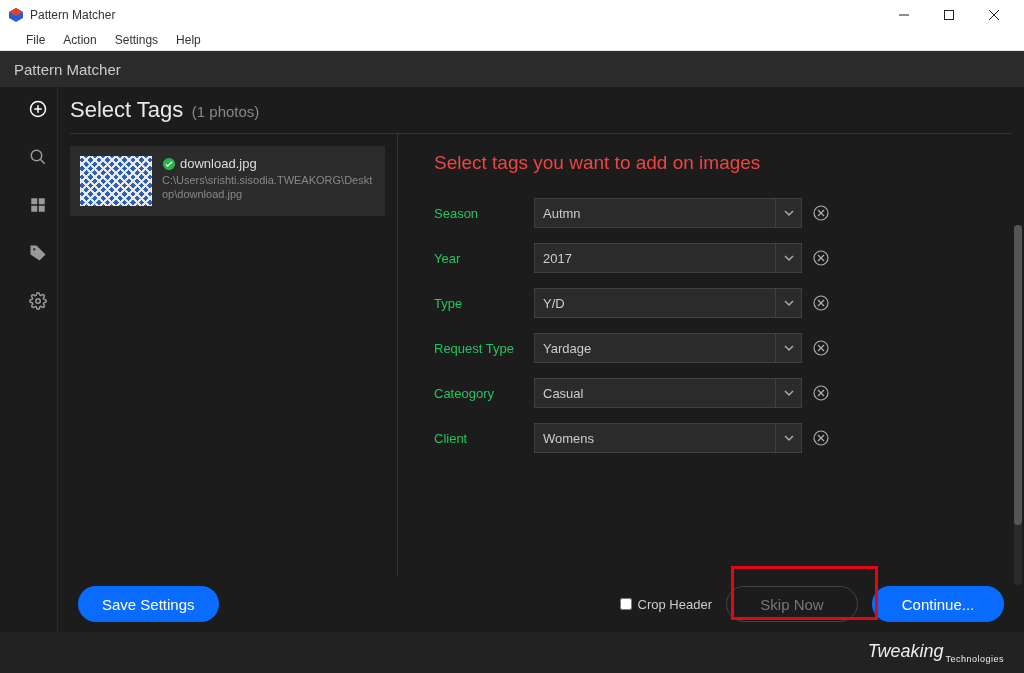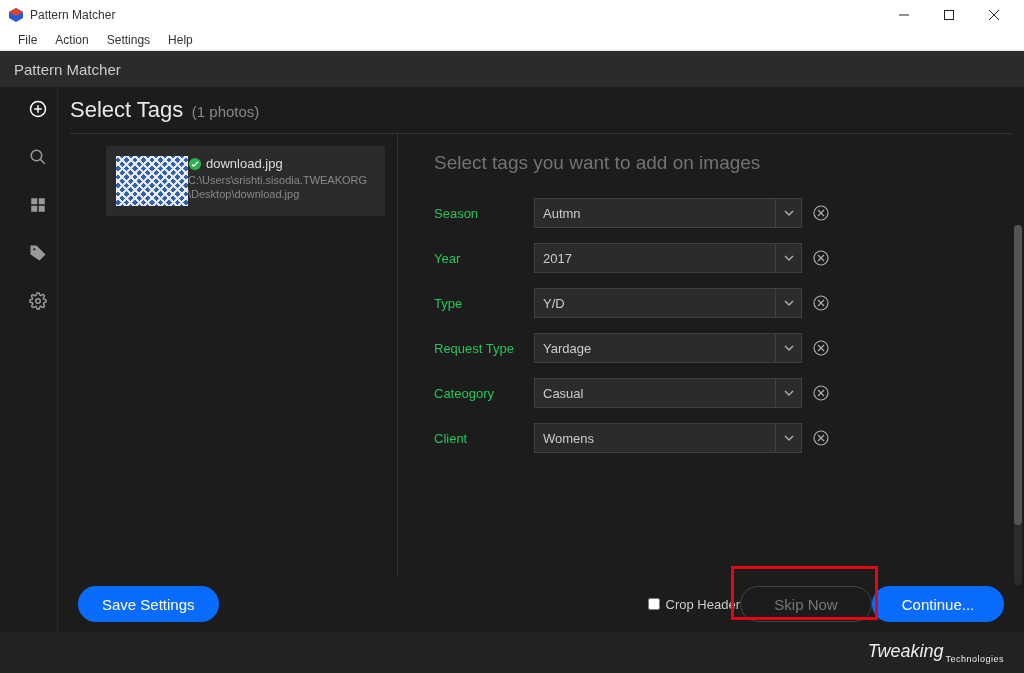--- a/index.html
+++ b/index.html
@@ -6,21 +6,21 @@
 body { width: 1024px; height: 673px; background: #fff; overflow: hidden; position: relative; }
 
 
 .titlebar { height: 29px; display: flex; align-items: center; padding: 0 8px; background: #fff; }
 .titlebar .logo { width: 16px; height: 16px; margin-right: 6px; }
 .titlebar .title { font-size: 12px; color: #333; flex: 1; }
 .titlebar .winbtn { width: 45px; height: 29px; display: flex; align-items: center; justify-content: center; color: #222; }
 .titlebar .winbtn svg { width: 10px; height: 10px; }
 
 
-.menubar { height: 22px; display: flex; align-items: center; padding: 0 12px; gap: 6px; background: #fff; border-bottom: 1px solid #e5e5e5; }
+.menubar { height: 22px; display: flex; align-items: center; padding: 0 20px; gap: 6px; background: #fff; border-bottom: 1px solid #e5e5e5; }
 .menubar span { font-size: 12px; color: #333; padding: 2px 6px; }
 
 
 .appheader { height: 36px; background: #2b2b2b; display: flex; align-items: center; padding: 0 14px; }
 .appheader .apptitle { color: #ccc; font-size: 15px; font-weight: 400; }
 
 
 .mainrow { display: flex; height: 545px; background: #1c1c1c; padding-left: 18px; }
 
 
@@ -34,49 +34,49 @@
 
 
 .pageheader { padding: 10px 12px 6px 12px; }
 .pageheader .bigtitle { color: #e8e8e8; font-size: 22px; font-weight: 300; display: inline; }
 .pageheader .subtitle { color: #888; font-size: 15px; font-weight: 300; margin-left: 4px; }
 .hr { height: 1px; background: #333; margin: 4px 12px 0 12px; }
 
 
 .cols { display: flex; flex: 1; overflow: hidden; }
 .leftcol { width: 340px; padding: 12px; border-right: 1px solid #333; }
-.filecard { background: #2b2b2b; padding: 10px; display: flex; align-items: flex-start; margin-left: 36px; }
+.filecard { background: #2b2b2b; padding: 10px; display: flex; gap: 10px; align-items: flex-start; }
 .thumb { width: 72px; height: 50px; background: #1a2a5a; position: relative; overflow: hidden; flex-shrink: 0; }
 .thumb-pattern { position: absolute; inset: 0; background:
   repeating-linear-gradient(45deg,#fff 0 2px,#1a3a7a 2px 6px),
   repeating-linear-gradient(-45deg,#fff 0 2px,#1a3a7a 2px 6px);
   background-blend-mode: screen; opacity: .9; }
 .fileinfo { flex: 1; min-width: 0; }
 .filetop { display: flex; align-items: center; gap: 4px; }
 .check { width: 14px; height: 14px; flex-shrink: 0; }
 .filename { color: #ddd; font-size: 13px; }
 .filepath { color: #888; font-size: 11px; line-height: 1.3; margin-top: 2px; word-break: break-all; }
 
 
 .rightcol { flex: 1; padding: 18px 24px 0 36px; overflow-y: auto; position: relative; }
-.formtitle { color: #737373; font-size: 19px; font-weight: 300; margin-bottom: 24px; }
+.formtitle { color: #ef4444; font-size: 19px; font-weight: 300; margin-bottom: 24px; }
 .formrow { display: flex; align-items: center; margin-bottom: 15px; }
 .formlabel { width: 100px; color: #22c55e; font-size: 13px; }
 .caretbox { width: 26px; height: 30px; background: #2b2b2b; border: 1px solid #404040; border-left: none; display: flex; align-items: center; justify-content: center; }
 .selectcontainer { display: flex; }
 .selectmain { width: 242px; height: 30px; background: #2b2b2b; border: 1px solid #404040; color: #ccc; font-size: 13px; padding: 0 8px; display: flex; align-items: center; }
 .clearbtn { width: 18px; height: 18px; margin-left: 10px; display: flex; align-items: center; justify-content: center; color: #aaa; }
 .clearbtn svg { width: 16px; height: 16px; }
 
 
 .scrollbar { position: absolute; right: 2px; top: 138px; width: 8px; height: 360px; background: #2b2b2b; border-radius: 4px; }
 .scrollthumb { width: 8px; height: 300px; background: #555; border-radius: 4px; }
 
 
-.bottombar { height: 56px; display: flex; align-items: center; padding: 0 20px; }
+.bottombar { height: 56px; display: flex; align-items: center; padding: 0 20px; gap: 14px; }
 .btn { height: 36px; border-radius: 18px; font-size: 15px; display: flex; align-items: center; justify-content: center; padding: 0 24px; }
 .btn.primary { background: #0a6cff; color: #fff; }
 .btn.ghost { background: transparent; border: 1px solid #444; color: #777; }
 .spacer { flex: 1; }
 .chk { display: flex; align-items: center; gap: 6px; color: #ccc; font-size: 13px; }
 .chk input { width: 12px; height: 12px; }
 
 .hilite { position: absolute; border: 3px solid #e30613; pointer-events: none; }
 
 

